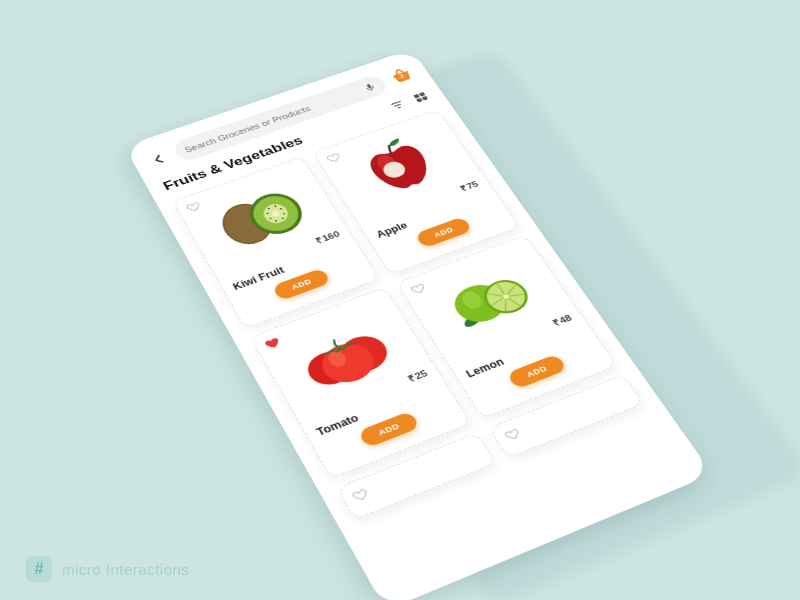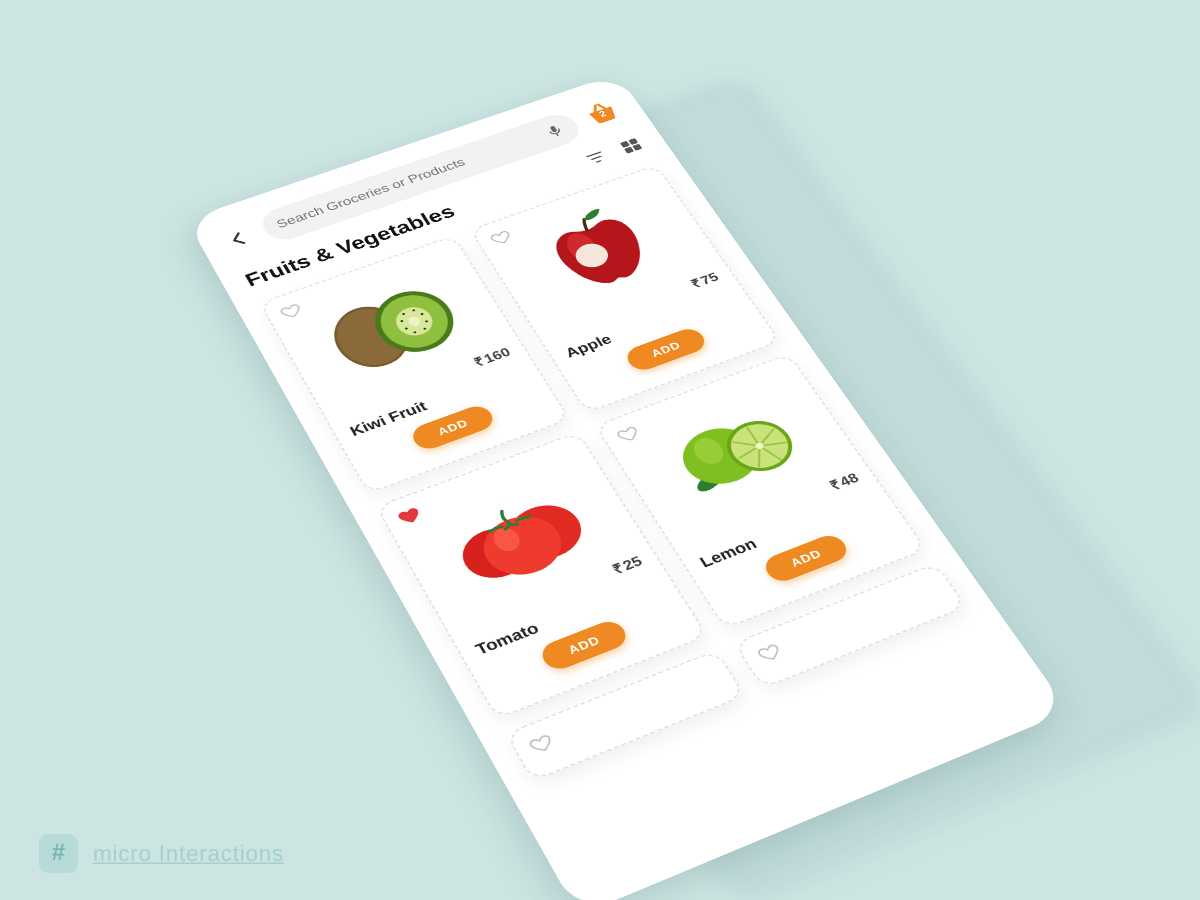--- a/index.html
+++ b/index.html
@@ -174,21 +174,21 @@
 }
 .hashbox {
   width: 26px; height: 26px;
   background: #b6dbd8;
   border-radius: 6px;
   display: flex; align-items: center; justify-content: center;
   color: #7ab5b0;
   font-weight: 700;
   font-size: 16px;
 }
-.hashtext { font-size: 15px; color: #a6d0cd; letter-spacing: 0.5px; text-decoration: underline; }
+.hashtext { font-size: 15px; color: #a6d0cd; letter-spacing: 0.5px; }
 </style>
 </head>
 <body>
 
 <div class="stage">
   <div class="shadow-plane"></div>
 
   <div class="phone">
 
     <div class="toprow">

